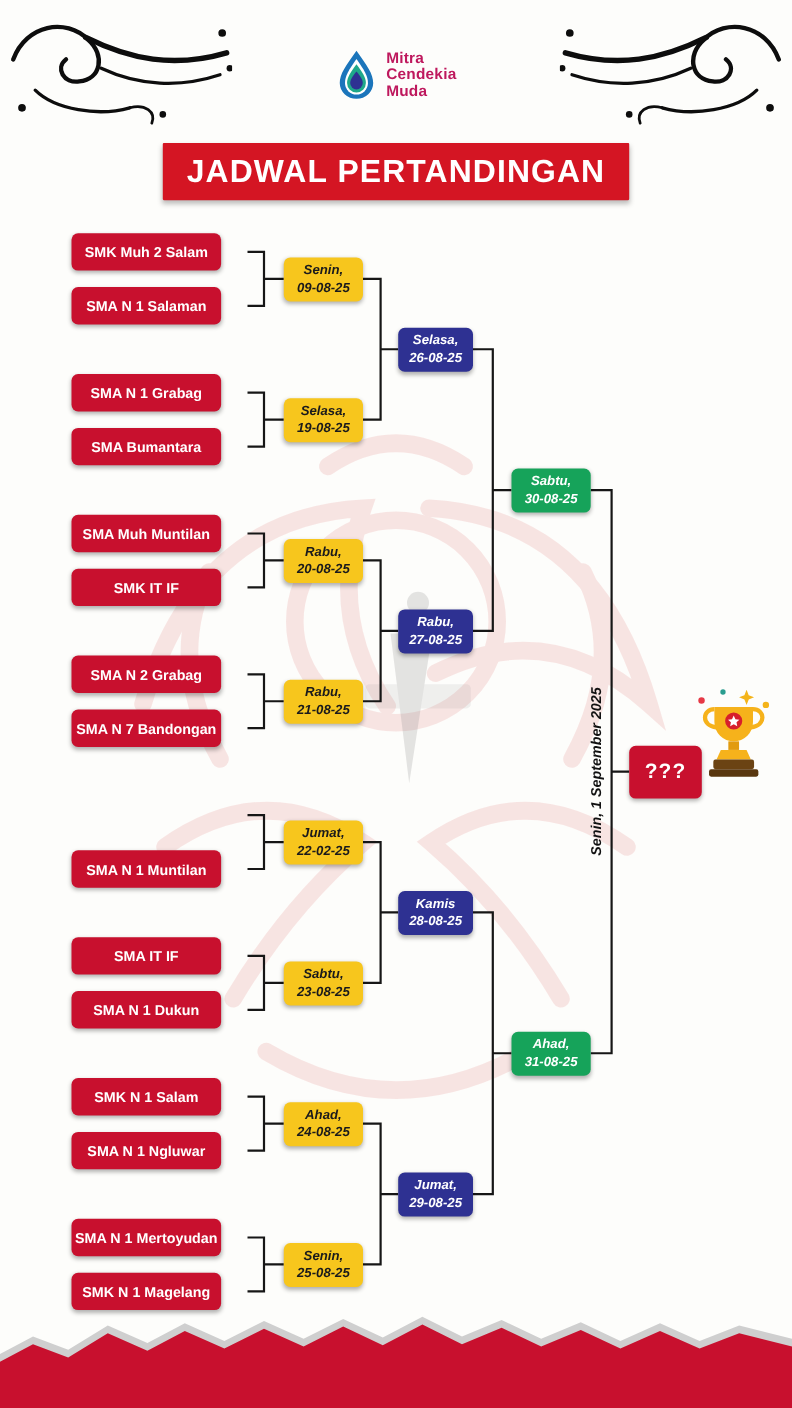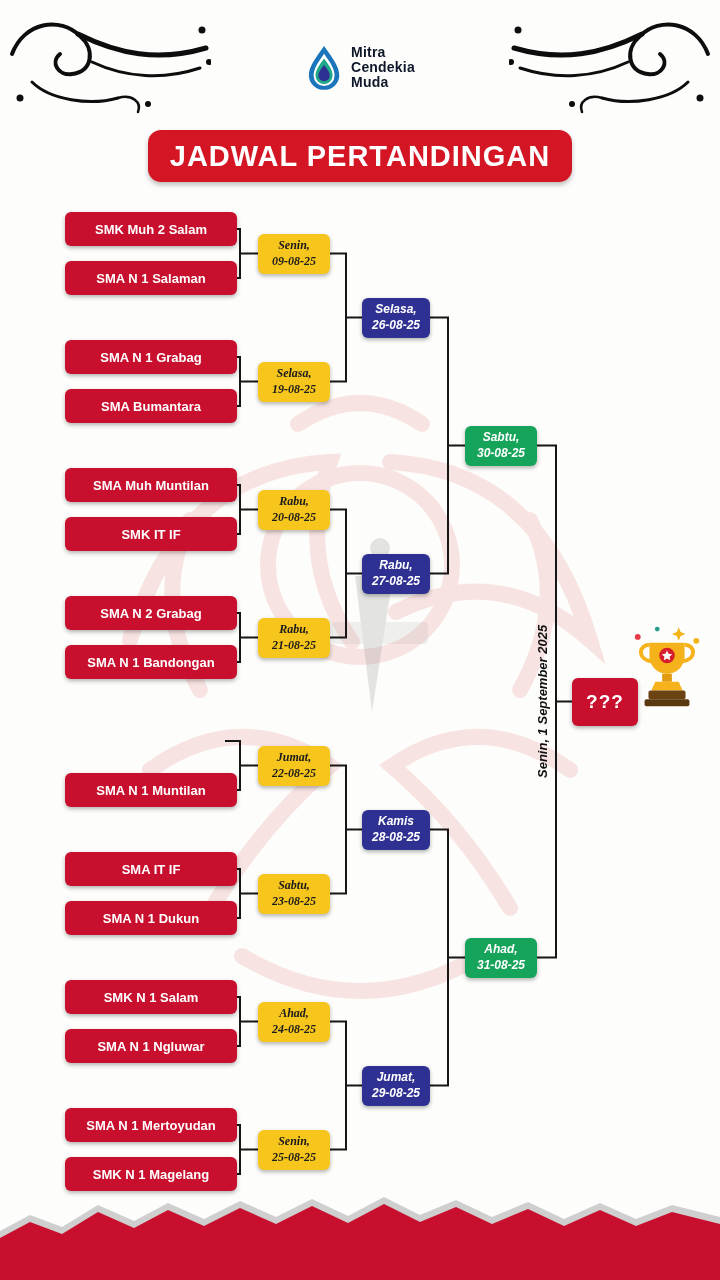--- a/index.html
+++ b/index.html
@@ -9,33 +9,33 @@
   body{background:#e9e9e9;font-family:"Liberation Sans",sans-serif;}
   .page{position:relative;width:720px;height:1280px;margin:0 auto;background:#fdfdfb;overflow:hidden;}
 
   
   .flourish{position:absolute;top:10px;z-index:2;}
   .flourish.left{left:6px;}
   .flourish.right{right:6px;transform:scaleX(-1);}
 
   
   .logo{position:absolute;top:44px;left:50%;transform:translateX(-50%);display:flex;align-items:center;gap:8px;z-index:3;}
-  .logo-text{display:flex;flex-direction:column;color:#0f172a;font-weight:bold;font-size:14px;line-height:15px;letter-spacing:.2px;}
-
-  
-  .banner{position:absolute;top:130px;left:148px;width:424px;height:52px;background:#d41523;border-radius:13px;
+  .logo-text{display:flex;flex-direction:column;color:#be185d;font-weight:bold;font-size:14px;line-height:15px;letter-spacing:.2px;}
+
+  
+  .banner{position:absolute;top:130px;left:148px;width:424px;height:52px;background:#d41523;border-radius:1px;
     display:flex;align-items:center;justify-content:center;z-index:3;box-shadow:0 3px 5px rgba(0,0,0,.25);}
   .banner span{color:#fff;font-weight:bold;font-size:29px;letter-spacing:1px;}
 
   
   .box{position:absolute;display:flex;align-items:center;justify-content:center;border-radius:6px;
     box-shadow:0 2px 4px rgba(0,0,0,.3);z-index:3;text-align:center;}
-  .team{left:65px;width:172px;height:34px;background:var(--red);color:#fff;font-size:13px;font-weight:bold;}
+  .team{left:65px;width:136px;height:34px;background:var(--red);color:#fff;font-size:13px;font-weight:bold;}
   .date{flex-direction:column;font-style:italic;font-size:12px;font-weight:bold;line-height:1.3;}
-  .r1{left:258px;width:72px;height:40px;background:var(--yellow);color:#1a1a1c;font-family:Liberation Serif, serif;}
+  .r1{left:258px;width:72px;height:40px;background:var(--yellow);color:#1a1a1c;}
   .qf{left:362px;width:68px;height:40px;background:var(--navy);color:#fff;}
   .sf{left:465px;width:72px;height:40px;background:var(--green);color:#fff;}
   .final-box{left:572px;top:678px;width:66px;height:48px;background:var(--red);color:#fff;font-size:19px;font-weight:bold;letter-spacing:1px;}
 
   .final-schedule{position:absolute;left:529px;top:600px;width:26px;height:203px;display:flex;align-items:center;justify-content:center;
     writing-mode:vertical-rl;transform:rotate(180deg);font-style:italic;font-weight:bold;font-size:13px;color:#111;z-index:3;white-space:nowrap;}
 
   .lines,.watermark{position:absolute;left:0;top:0;z-index:1;pointer-events:none;}
   .lines{z-index:2;}
   .trophy{position:absolute;left:628px;top:624px;z-index:3;}
@@ -130,21 +130,21 @@
     </g>
   </svg>
 
   <div class="box team" style="top:212px">SMK Muh 2 Salam</div>
   <div class="box team" style="top:261px">SMA N 1 Salaman</div>
   <div class="box team" style="top:340px">SMA N 1 Grabag</div>
   <div class="box team" style="top:389px">SMA Bumantara</div>
   <div class="box team" style="top:468px">SMA Muh Muntilan</div>
   <div class="box team" style="top:517px">SMK IT IF</div>
   <div class="box team" style="top:596px">SMA N 2 Grabag</div>
-  <div class="box team" style="top:645px">SMA N 1 Bandongan</div>
+  <div class="box team" style="top:645px">SMA N 7 Bandongan</div>
   <div class="box team" style="top:773px">SMA N 1 Muntilan</div>
   <div class="box team" style="top:852px">SMA IT IF</div>
   <div class="box team" style="top:901px">SMA N 1 Dukun</div>
   <div class="box team" style="top:980px">SMK N 1 Salam</div>
   <div class="box team" style="top:1029px">SMA N 1 Ngluwar</div>
   <div class="box team" style="top:1108px">SMA N 1 Mertoyudan</div>
   <div class="box team" style="top:1157px">SMK N 1 Magelang</div>
 
   <div class="box date r1" style="top:234px">
       <span>Senin,</span>
@@ -157,21 +157,21 @@
   <div class="box date r1" style="top:490px">
       <span>Rabu,</span>
       <span>20-08-25</span>
     </div>
   <div class="box date r1" style="top:618px">
       <span>Rabu,</span>
       <span>21-08-25</span>
     </div>
   <div class="box date r1" style="top:746px">
       <span>Jumat,</span>
-      <span>22-08-25</span>
+      <span>22-02-25</span>
     </div>
   <div class="box date r1" style="top:874px">
       <span>Sabtu,</span>
       <span>23-08-25</span>
     </div>
   <div class="box date r1" style="top:1002px">
       <span>Ahad,</span>
       <span>24-08-25</span>
     </div>
   <div class="box date r1" style="top:1130px">

